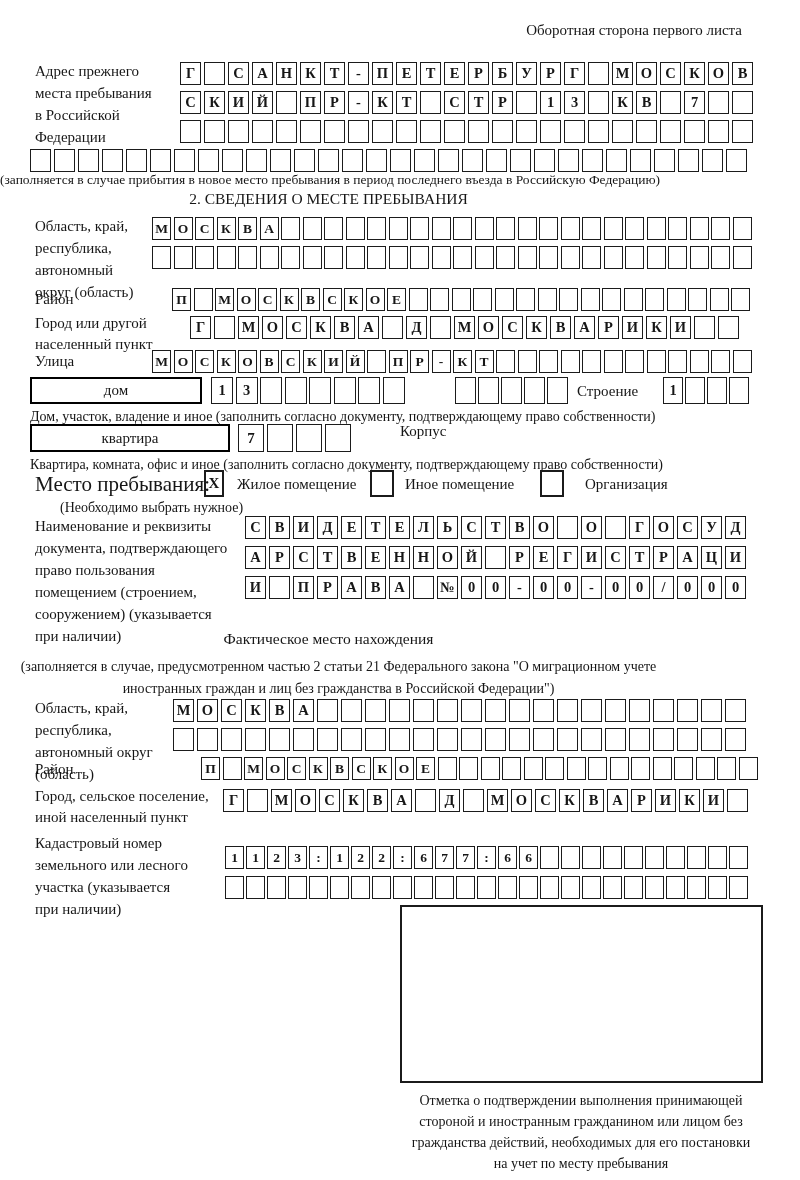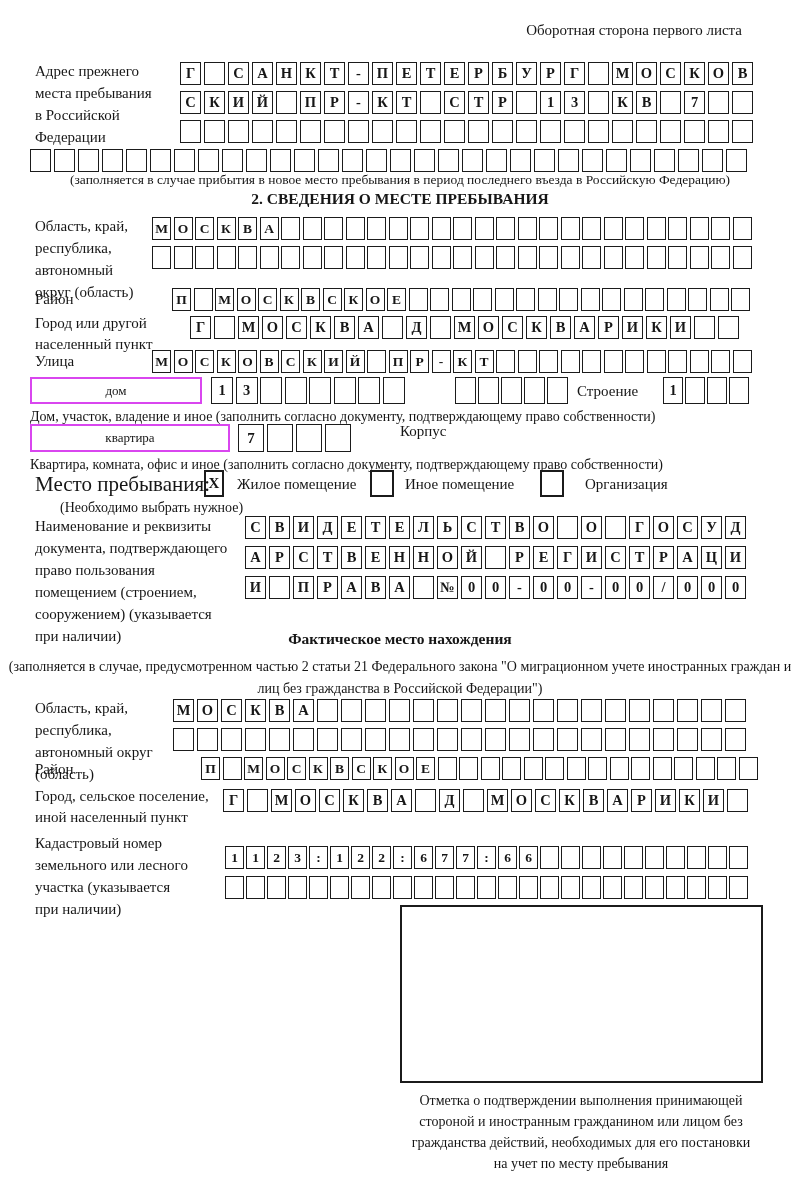--- a/index.html
+++ b/index.html
@@ -1,35 +1,35 @@
 <!DOCTYPE html>
 <html><head>
 <meta charset="utf-8">
 <style>
   html,body{margin:0;padding:0;background:#fff;}
   .page{position:relative;width:800px;height:1180px;background:#ffffff;
         font-family:"Liberation Serif",serif;color:#161616;overflow:hidden;}
   .abs{position:absolute;}
   .lbl{font-size:15px;line-height:22px;white-space:pre-line;}
   .note{font-size:13.5px;white-space:nowrap;}
-  .center{text-align:center;width:800px;left:0;}
-  .bold{font-weight:bold;}
+  .center{text-align:center;width:657px;left:0;}
+  .bold{font-weight:normal;}
   .grid{display:flex;}
   .cell{box-sizing:border-box;border:1.8px solid #1b1b1b;background:#fff;
         display:flex;align-items:center;justify-content:center;
         font-weight:bold;flex:none;}
   .g24{gap:3px;}   .g24 .cell{width:21px;height:23px;font-size:14.5px;}
   .g21{gap:2.5px;} .g21 .cell{width:19px;height:23px;font-size:13.5px;}
   .gkad{gap:2px;}  .gkad .cell{width:19px;height:23px;font-size:13.5px;}
   .gdom{gap:2.5px;}.gdom .cell{width:22px;height:27px;font-size:14.5px;}
   .gkorp{gap:2px;} .gkorp .cell{width:21px;height:27px;font-size:14.5px;}
   .gstr{gap:2px;}  .gstr .cell{width:20px;height:27px;font-size:14.5px;}
   .gkv{gap:3px;}   .gkv .cell{width:26px;height:28px;font-size:15px;}
-  .wbox{box-sizing:border-box;border:2px solid #d946ef;display:flex;
-        align-items:center;justify-content:center;font-size:13px;}
+  .wbox{box-sizing:border-box;border:2px solid #000000;display:flex;
+        align-items:center;justify-content:center;font-size:15px;}
   .chk{box-sizing:border-box;border:2px solid #1b1b1b;display:flex;
        align-items:center;justify-content:center;font-size:15px;font-weight:bold;}
   .stamp{box-sizing:border-box;border:2px solid #1b1b1b;background:#fff;}
   .cap{font-size:14px;line-height:21px;text-align:center;white-space:pre-line;}
 </style>
 </head>
 <body>
 
 <div class="page">
 
@@ -425,21 +425,21 @@
       <span class="cell">-</span>
       <span class="cell">0</span>
       <span class="cell">0</span>
       <span class="cell">/</span>
       <span class="cell">0</span>
       <span class="cell">0</span>
       <span class="cell">0</span>
     </div>
 
   <div class="abs bold center" style="top:630px;font-size:15.5px;">Фактическое место нахождения</div>
-  <div class="abs center ml" style="top:656px;font-size:14px;line-height:22px;">(заполняется в случае, предусмотренном частью 2 статьи 21 Федерального закона
+  <div class="abs center ml" style="top:656px;font-size:14px;line-height:22px;padding-left:10px;">(заполняется в случае, предусмотренном частью 2 статьи 21 Федерального закона
 "О миграционном учете иностранных граждан и лиц без гражданства в Российской Федерации")</div>
 
   <div class="abs lbl ml" style="left:35px;top:697px;width:160px;">Область, край,
 республика,
 автономный округ
 (область)</div>
   <div class="abs grid g24" style="left:173px;top:699px;">
       <span class="cell">М</span>
       <span class="cell">О</span>
       <span class="cell">С</span>

